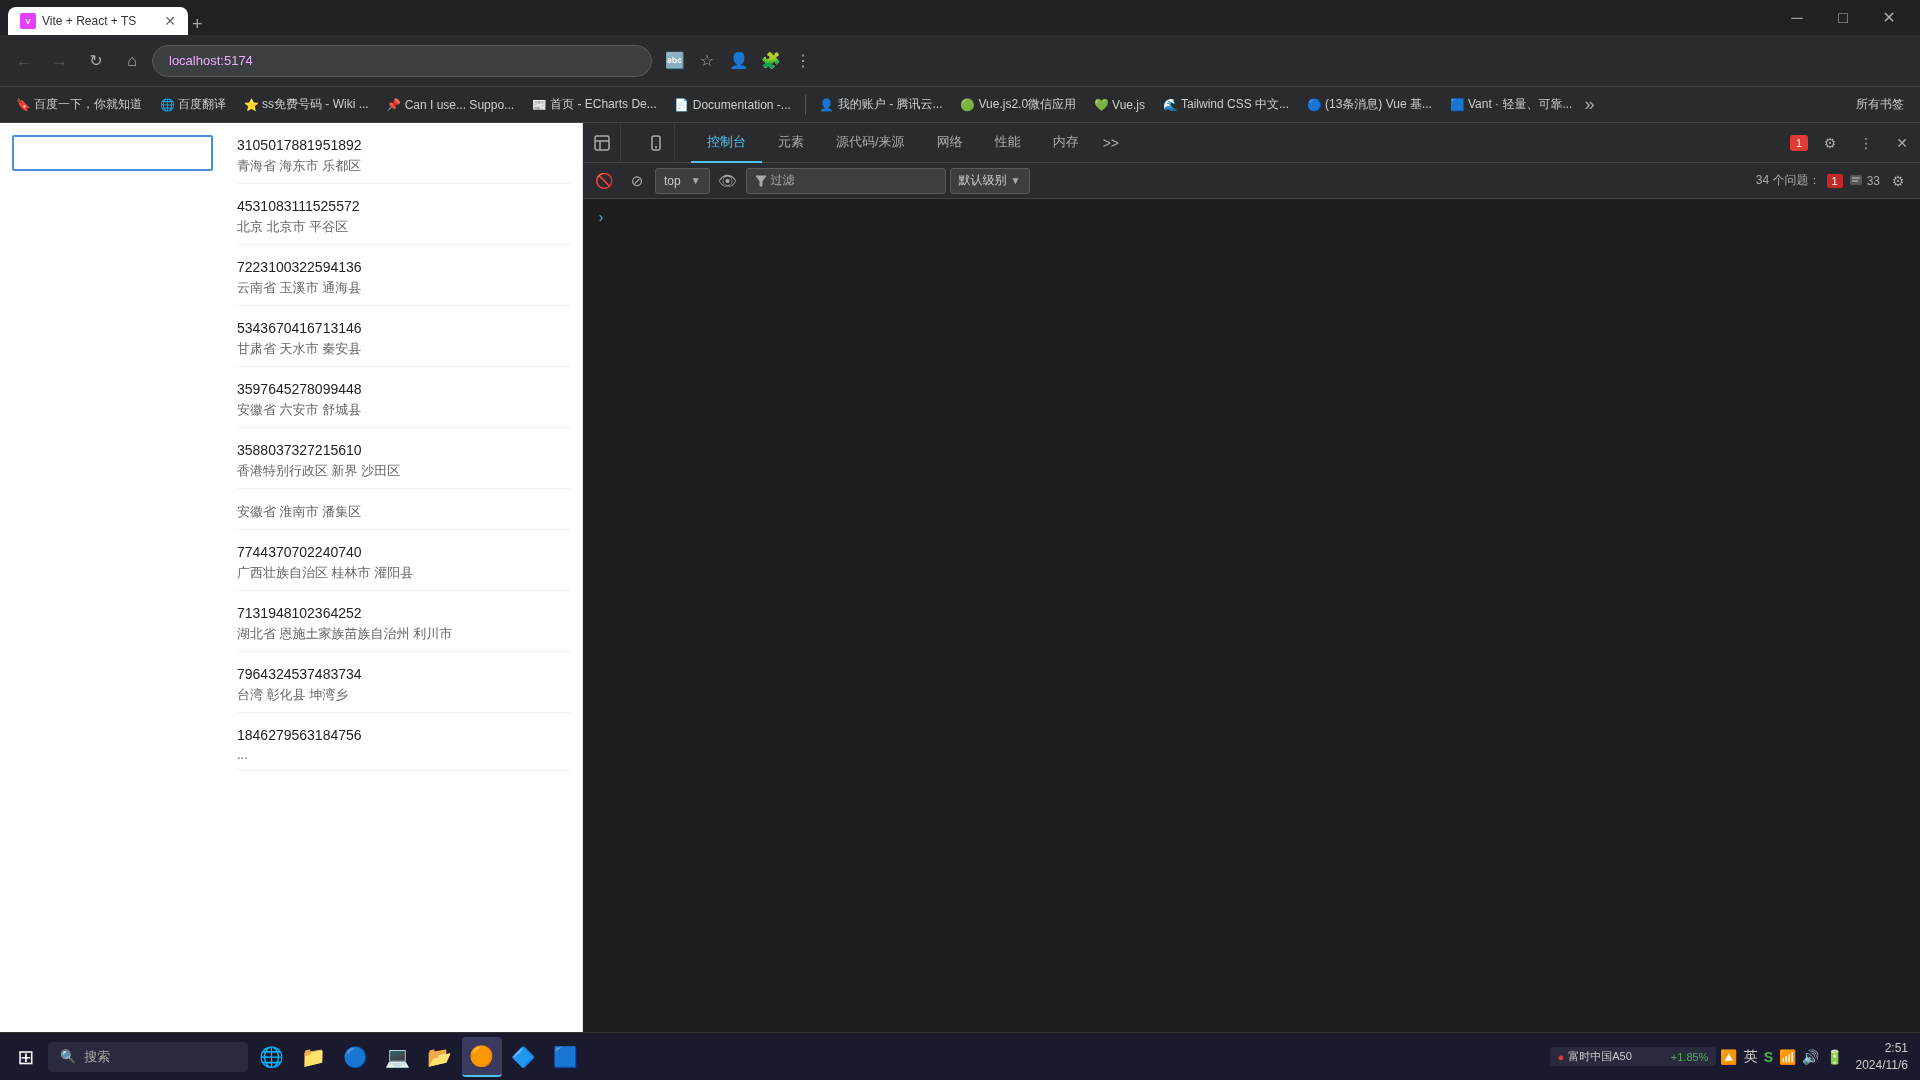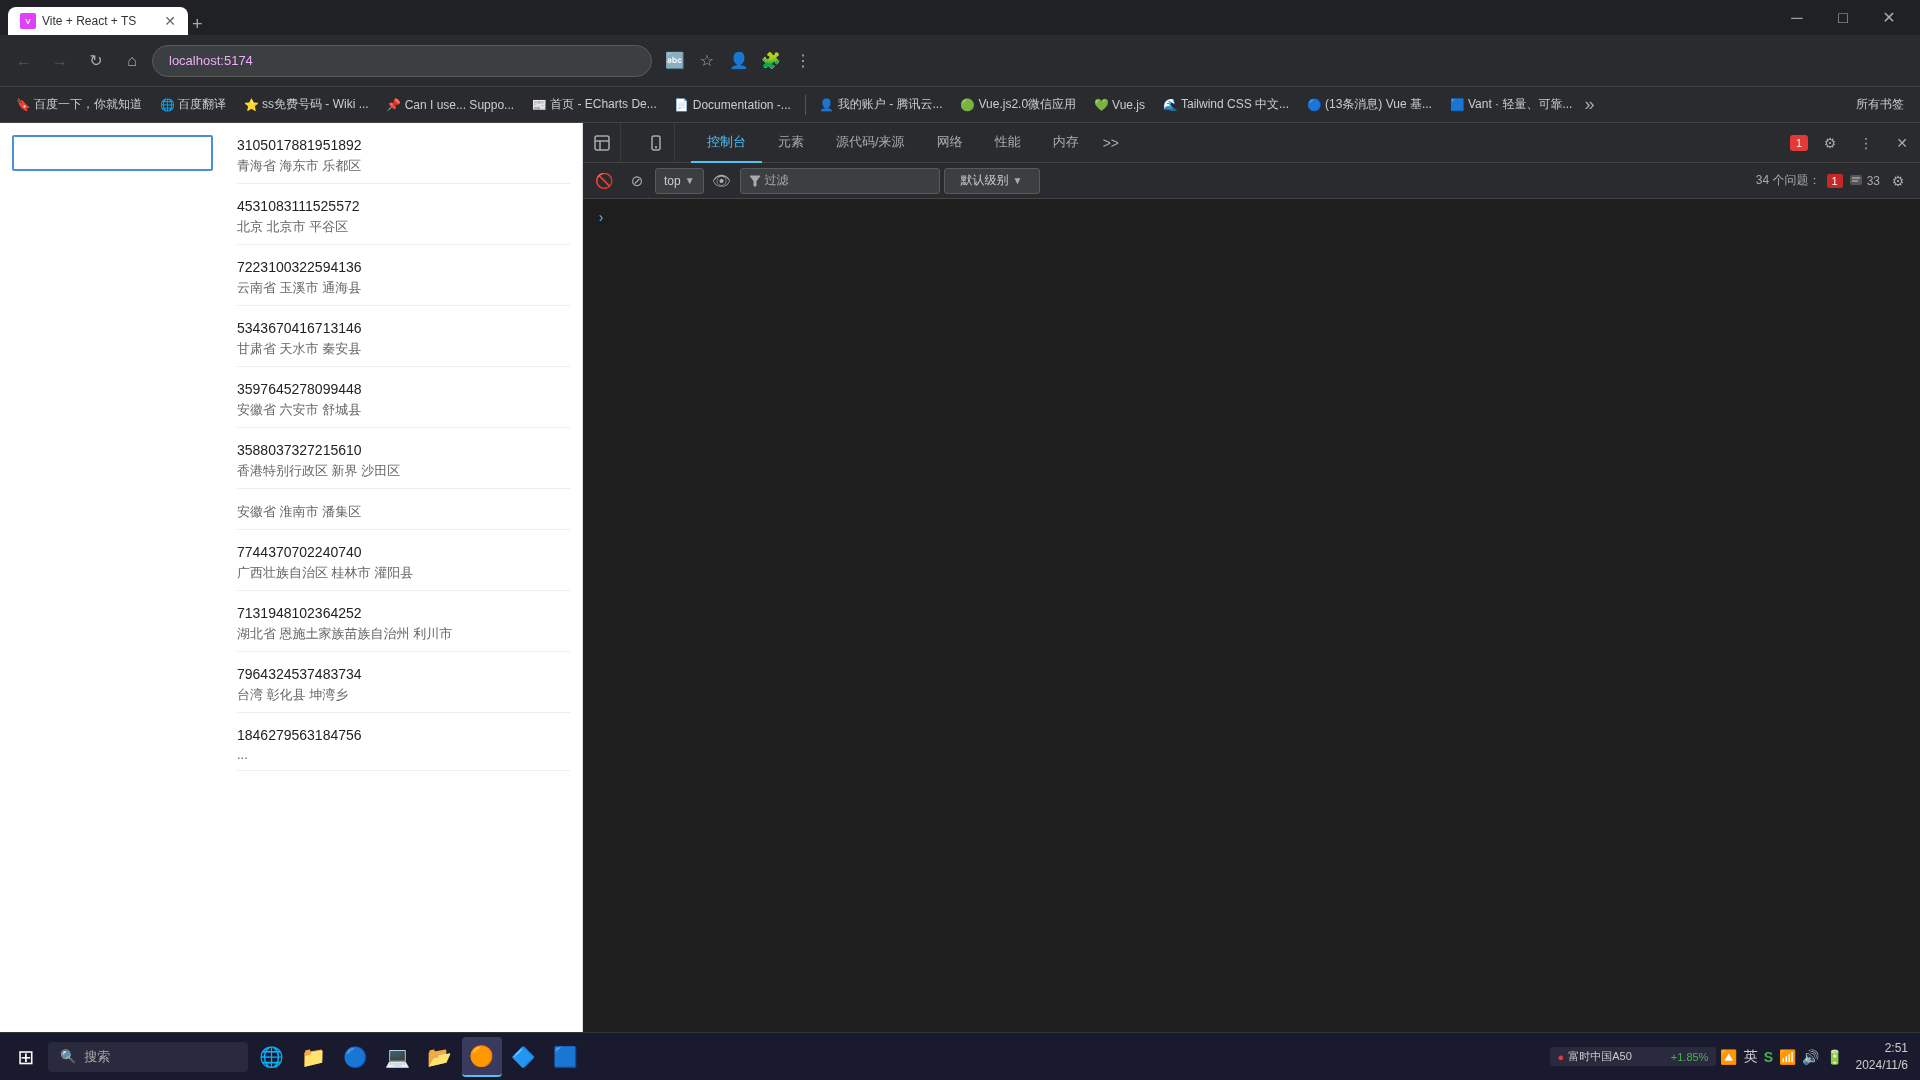--- a/index.html
+++ b/index.html
@@ -247,65 +247,65 @@
       align-items: center;
       justify-content: center;
       color: #aaa;
       font-size: 15px;
       cursor: pointer;
       border-radius: 3px;
     }
     .ct-top-btn {
       display: flex;
       align-items: center;
+      gap: 10px;
+      background: #3c3f41;
+      border: 1px solid #5a5a5a;
+      border-radius: 3px;
+      color: #ccc;
+      font-size: 12px;
+      padding: 3px 8px;
+      cursor: pointer;
+      height: 26px;
+    }
+    .ct-top-btn .arrow { font-size: 10px; color: #aaa; }
+    .ct-eye {
+      width: 28px;
+      height: 28px;
+      display: flex;
+      align-items: center;
+      justify-content: center;
+      color: #aaa;
+      font-size: 15px;
+      cursor: pointer;
+    }
+    .ct-filter {
+      display: flex;
+      align-items: center;
+      gap: 4px;
+      flex: 1;
+      max-width: 200px;
+      background: #3c3f41;
+      border: 1px solid #5a5a5a;
+      border-radius: 3px;
+      height: 26px;
+      padding: 0 8px;
+      color: #aaa;
+      font-size: 12px;
+    }
+    .ct-level-btn {
+      display: flex;
+      align-items: center;
       gap: 4px;
       background: #3c3f41;
       border: 1px solid #5a5a5a;
       border-radius: 3px;
       color: #ccc;
       font-size: 12px;
       padding: 3px 8px;
-      cursor: pointer;
-      height: 26px;
-    }
-    .ct-top-btn .arrow { font-size: 10px; color: #aaa; }
-    .ct-eye {
-      width: 28px;
-      height: 28px;
-      display: flex;
-      align-items: center;
-      justify-content: center;
-      color: #aaa;
-      font-size: 15px;
-      cursor: pointer;
-    }
-    .ct-filter {
-      display: flex;
-      align-items: center;
-      gap: 4px;
-      flex: 1;
-      max-width: 200px;
-      background: #3c3f41;
-      border: 1px solid #5a5a5a;
-      border-radius: 3px;
-      height: 26px;
-      padding: 0 8px;
-      color: #aaa;
-      font-size: 12px;
-    }
-    .ct-level-btn {
-      display: flex;
-      align-items: center;
-      gap: 4px;
-      background: #3c3f41;
-      border: 1px solid #5a5a5a;
-      border-radius: 3px;
-      color: #ccc;
-      font-size: 12px;
-      padding: 3px 16px;
       cursor: pointer;
       height: 26px;
     }
     .issues-count {
       display: flex;
       align-items: center;
       gap: 6px;
       color: #aaa;
       font-size: 12px;
       margin-left: auto;

